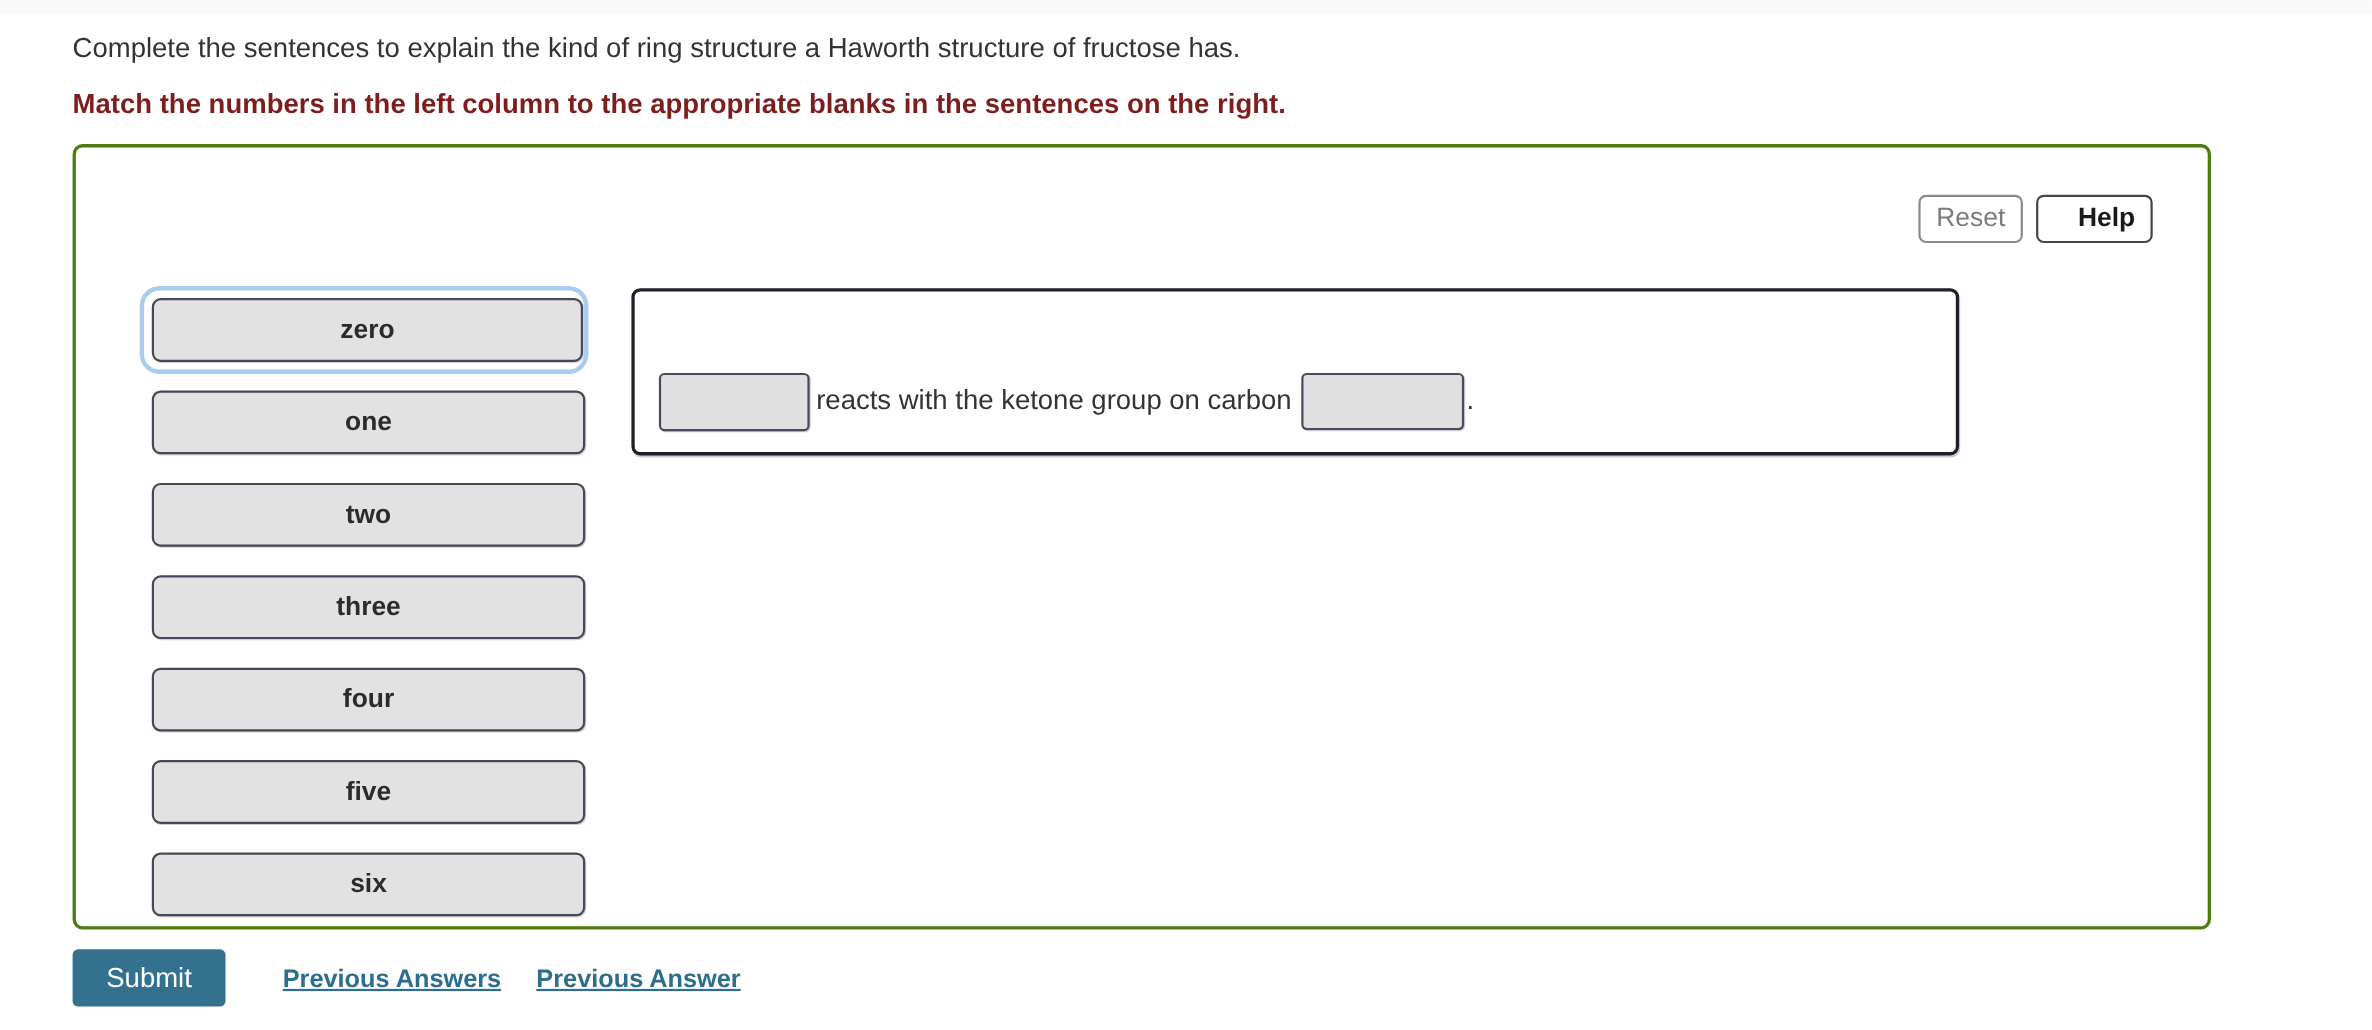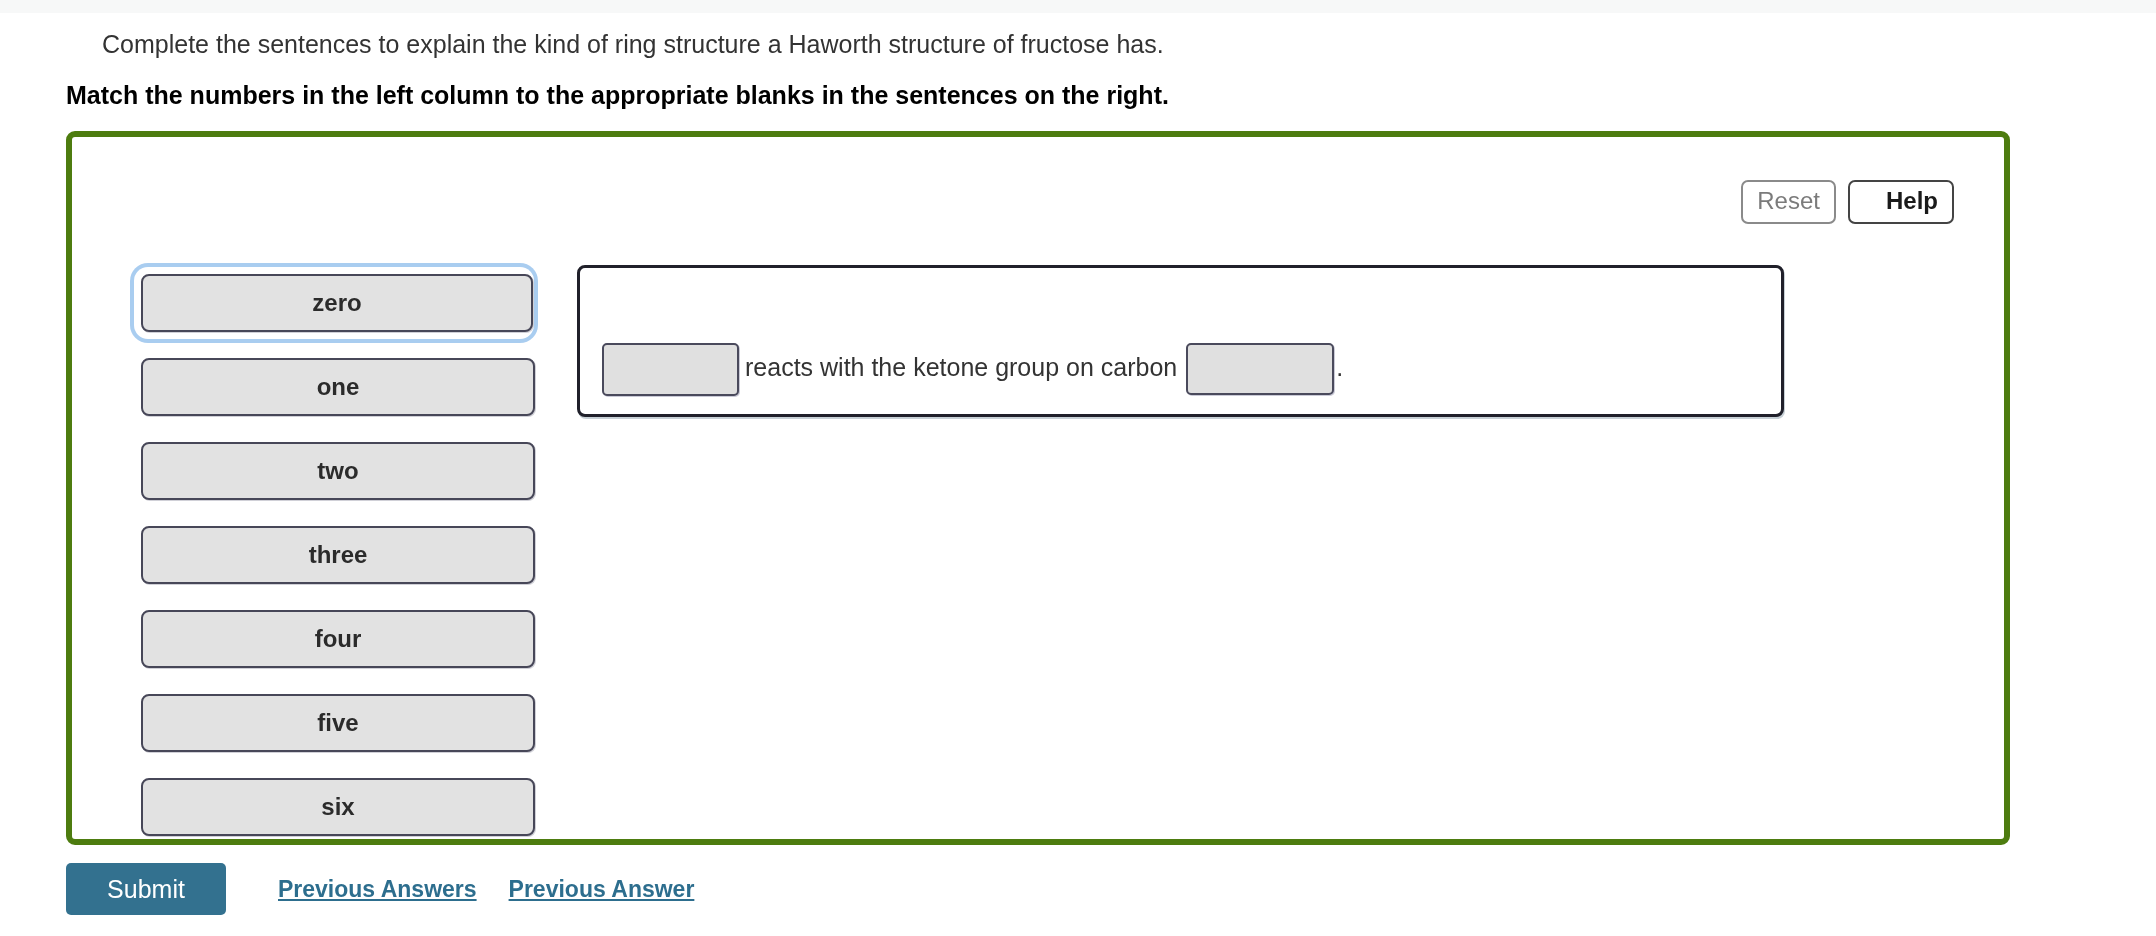--- a/index.html
+++ b/index.html
@@ -26,41 +26,40 @@
   }
 
   #prompt-line-1 {
     position: absolute;
     left: 66px;
     top: 29px;
     font-size: 25px;
     line-height: 30px;
     color: #333333;
     white-space: nowrap;
-    margin-left: 36px;
   }
 
   #prompt-line-2 {
     position: absolute;
     left: 66px;
     top: 80px;
     font-size: 25px;
     line-height: 30px;
     font-weight: bold;
-    color: #000000;
+    color: #7f1d1d;
     white-space: nowrap;
   }
 
   #exercise-panel {
     position: absolute;
     left: 66px;
     top: 131px;
     width: 1944px;
     height: 714px;
-    border: 6px solid #4d7c0f;
+    border: 3px solid #4d7c0f;
     border-radius: 9px;
     background: #ffffff;
     box-sizing: border-box;
   }
 
   #panel-toolbar {
     position: absolute;
     right: 50px;
     top: 43px;
     display: flex;
@@ -181,21 +180,21 @@
 
   #footer-row {
     position: absolute;
     left: 66px;
     top: 863px;
     display: flex;
     align-items: center;
   }
 
   #submit-button {
-    width: 160px;
+    width: 139px;
     height: 52px;
     background: #33718f;
     border: none;
     border-radius: 5px;
     color: #ffffff;
     font-family: "Liberation Sans", sans-serif;
     font-size: 25px;
     display: flex;
     align-items: center;
     justify-content: center;

